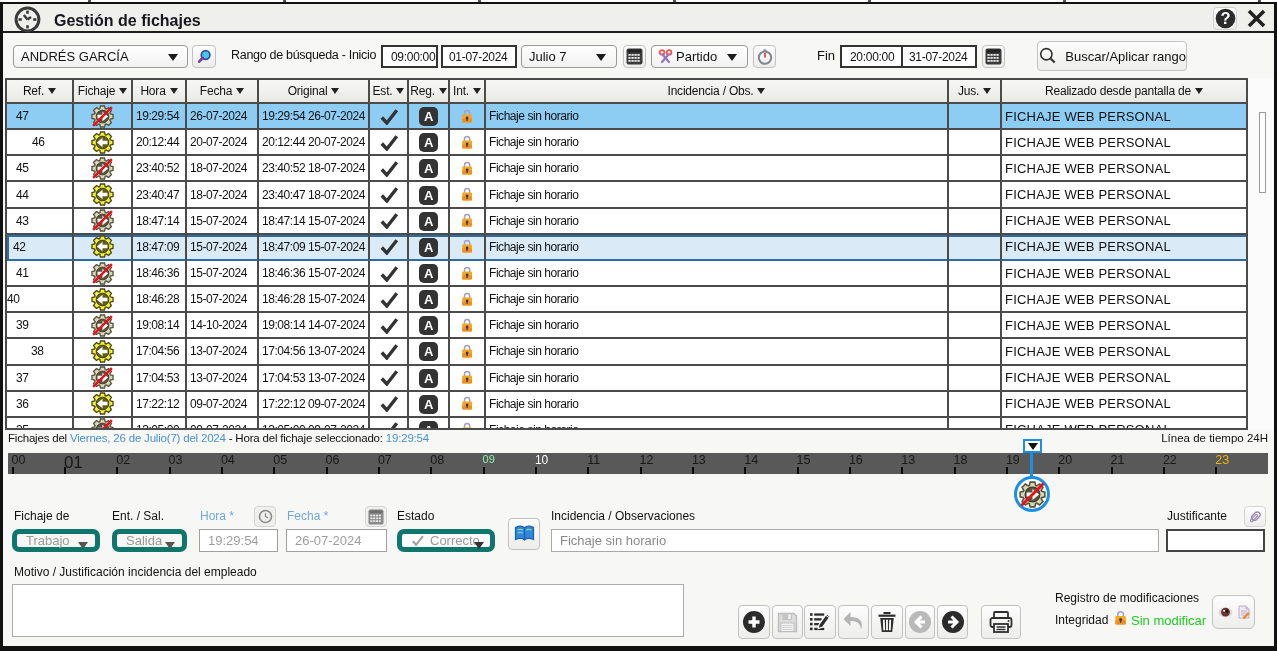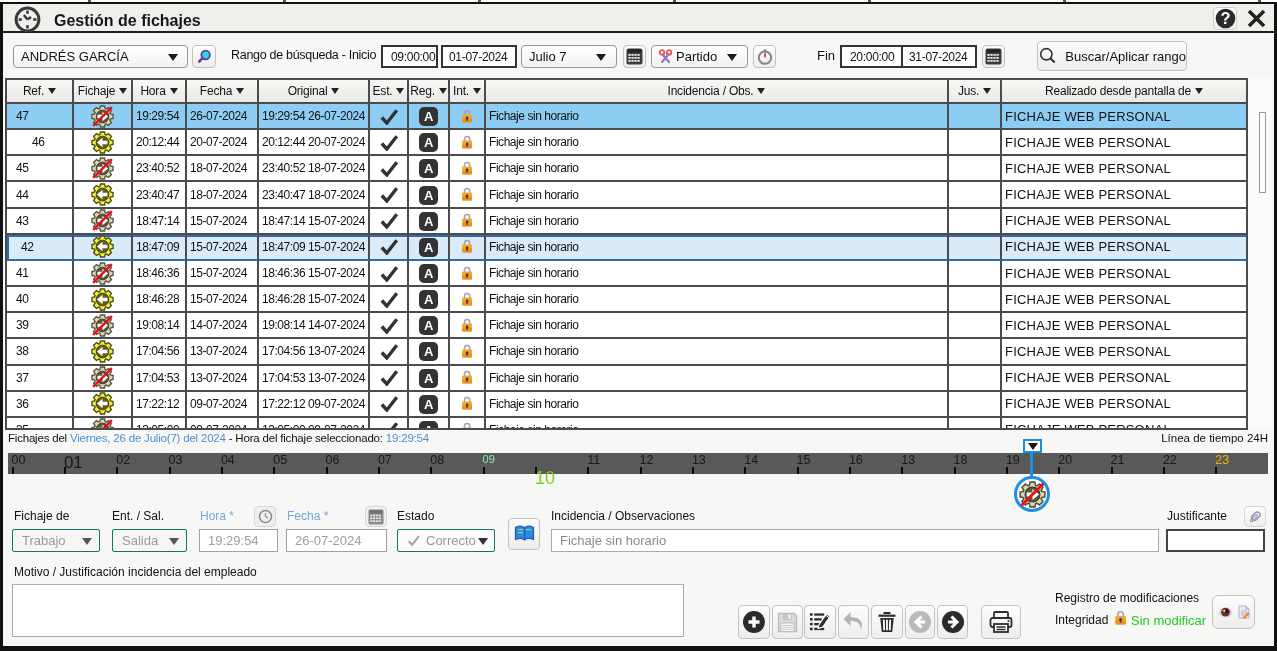--- a/index.html
+++ b/index.html
@@ -3,21 +3,21 @@
 <style>
 *{margin:0;padding:0;box-sizing:border-box}
 html,body{width:1277px;height:651px;overflow:hidden}
 body{font-family:"Liberation Sans",sans-serif;background:#fff;position:relative}
 .abs{position:absolute}
 .lbl{position:absolute;font-size:12px;color:#111;white-space:nowrap}
 .btn{position:absolute;border:1px solid #c2c2c2;border-radius:4px;background:linear-gradient(#fdfdfd,#ededeb);display:flex;align-items:center;justify-content:center;white-space:nowrap}
 .inpD{position:absolute;border:2px solid #333;background:#fff;font-size:12px;letter-spacing:-0.3px;color:#111;display:flex;align-items:center;padding-left:8px}
 .sel{position:absolute;border:1px solid #999;border-radius:4px;background:linear-gradient(#fff,#f1f1f1);font-size:13px;color:#111;display:flex;align-items:center;padding-left:7px}
 .car{position:absolute;width:0;height:0;border-left:5.5px solid transparent;border-right:5.5px solid transparent;border-top:7px solid #1b1b1b}
-.seld{position:absolute;border:1px solid #0f766e;border-radius:2px;background:#f6f6f5;font-size:13px;color:#9a9a9a;display:flex;align-items:center;padding-left:9px}
+.seld{position:absolute;border:5px solid #0f766e;border-radius:7px;background:#f6f6f5;font-size:13px;color:#9a9a9a;display:flex;align-items:center;padding-left:9px}
 .inpG{position:absolute;border:1px solid #a0a0a0;background:#fff;font-size:13px;color:#9e9e9e;display:flex;align-items:center;padding-left:8px}
 table{border-spacing:0;table-layout:fixed;width:1241px}
 td,th{border-right:2px solid #4b4b4b;border-bottom:2px solid #4b4b4b;box-sizing:border-box;overflow:hidden;white-space:nowrap}
 th{height:24px;font-size:12px;font-weight:normal;color:#111;background:linear-gradient(#f7f7f5,#e9e9e6)}
 td{height:26.16px;font-size:12px;letter-spacing:-0.45px;color:#111;padding-left:3px;background:#fff}
 td.c{text-align:center;padding-left:0}
 tr.sel1 td{background:#8ecdf3}
 tr.sel2 td{background:#daeaf7;border-bottom-color:#2d6da3;box-shadow:inset 0 2px 0 #2d6da3}
 tr.sel2 td:first-child{box-shadow:inset 0 2px 0 #2d6da3,inset 2px 0 0 #2d6da3}
 .hdr-in{display:flex;align-items:center;justify-content:center;gap:4px;letter-spacing:-0.2px}
@@ -308,21 +308,21 @@
             </svg></td>
           <td class="c"><div style="display:inline-block;width:19px;height:19px;background:#333;border-radius:5px;color:#fff;font-weight:bold;font-size:13px;line-height:19px;vertical-align:-4px">A</div></td>
           <td class="c"><svg width="12" height="14" viewBox="0 0 12 14" style="vertical-align:-2px">
               <use href="#lock"></use>
             </svg></td>
           <td>Fichaje sin horario</td>
           <td></td>
           <td style="font-size:13px;letter-spacing:0.2px">FICHAJE WEB PERSONAL</td>
         </tr>
         <tr class="sel2">
-          <td style="padding-left:14px">42</td>
+          <td style="padding-left:6px">42</td>
           <td class="c"><svg width="23" height="23" viewBox="0 0 24 24" style="vertical-align:-6px">
               <use href="#gearY"></use>
             </svg></td>
           <td>18:47:09</td>
           <td>15-07-2024</td>
           <td>18:47:09 15-07-2024</td>
           <td class="c"><svg width="20" height="17" viewBox="0 0 18 17" style="vertical-align:-3px">
               <use href="#check"></use>
             </svg></td>
           <td class="c"><div style="display:inline-block;width:19px;height:19px;background:#333;border-radius:5px;color:#fff;font-weight:bold;font-size:13px;line-height:19px;vertical-align:-4px">A</div></td>
@@ -346,21 +346,21 @@
             </svg></td>
           <td class="c"><div style="display:inline-block;width:19px;height:19px;background:#333;border-radius:5px;color:#fff;font-weight:bold;font-size:13px;line-height:19px;vertical-align:-4px">A</div></td>
           <td class="c"><svg width="12" height="14" viewBox="0 0 12 14" style="vertical-align:-2px">
               <use href="#lock"></use>
             </svg></td>
           <td>Fichaje sin horario</td>
           <td></td>
           <td style="font-size:13px;letter-spacing:0.2px">FICHAJE WEB PERSONAL</td>
         </tr>
         <tr class="">
-          <td style="padding-left:9px">40</td>
+          <td style="padding-left:0">40</td>
           <td class="c"><svg width="23" height="23" viewBox="0 0 24 24" style="vertical-align:-6px">
               <use href="#gearY"></use>
             </svg></td>
           <td>18:46:28</td>
           <td>15-07-2024</td>
           <td>18:46:28 15-07-2024</td>
           <td class="c"><svg width="20" height="17" viewBox="0 0 18 17" style="vertical-align:-3px">
               <use href="#check"></use>
             </svg></td>
           <td class="c"><div style="display:inline-block;width:19px;height:19px;background:#333;border-radius:5px;color:#fff;font-weight:bold;font-size:13px;line-height:19px;vertical-align:-4px">A</div></td>
@@ -370,35 +370,35 @@
           <td>Fichaje sin horario</td>
           <td></td>
           <td style="font-size:13px;letter-spacing:0.2px">FICHAJE WEB PERSONAL</td>
         </tr>
         <tr class="">
           <td style="padding-left:9px">39</td>
           <td class="c"><svg width="23" height="23" viewBox="0 0 24 24" style="vertical-align:-6px">
               <use href="#gearS"></use>
             </svg></td>
           <td>19:08:14</td>
-          <td>14-07-2024</td>
+          <td>14-10-2024</td>
           <td>19:08:14 14-07-2024</td>
           <td class="c"><svg width="20" height="17" viewBox="0 0 18 17" style="vertical-align:-3px">
               <use href="#check"></use>
             </svg></td>
           <td class="c"><div style="display:inline-block;width:19px;height:19px;background:#333;border-radius:5px;color:#fff;font-weight:bold;font-size:13px;line-height:19px;vertical-align:-4px">A</div></td>
           <td class="c"><svg width="12" height="14" viewBox="0 0 12 14" style="vertical-align:-2px">
               <use href="#lock"></use>
             </svg></td>
           <td>Fichaje sin horario</td>
           <td></td>
           <td style="font-size:13px;letter-spacing:0.2px">FICHAJE WEB PERSONAL</td>
         </tr>
         <tr class="">
-          <td style="padding-left:9px">38</td>
+          <td style="padding-left:24px">38</td>
           <td class="c"><svg width="23" height="23" viewBox="0 0 24 24" style="vertical-align:-6px">
               <use href="#gearY"></use>
             </svg></td>
           <td>17:04:56</td>
           <td>13-07-2024</td>
           <td>17:04:56 13-07-2024</td>
           <td class="c"><svg width="20" height="17" viewBox="0 0 18 17" style="vertical-align:-3px">
               <use href="#check"></use>
             </svg></td>
           <td class="c"><div style="display:inline-block;width:19px;height:19px;background:#333;border-radius:5px;color:#fff;font-weight:bold;font-size:13px;line-height:19px;vertical-align:-4px">A</div></td>
@@ -490,21 +490,21 @@
     <div style="position:absolute;left:265.3px;top:0px;font-size:12.5px;color:#191919">05</div>
     <div style="position:absolute;left:265.3px;bottom:0;width:2px;height:7px;background:#0a0a0a"></div>
     <div style="position:absolute;left:317.6px;top:0px;font-size:12.5px;color:#191919">06</div>
     <div style="position:absolute;left:317.6px;bottom:0;width:2px;height:7px;background:#0a0a0a"></div>
     <div style="position:absolute;left:369.9px;top:0px;font-size:12.5px;color:#191919">07</div>
     <div style="position:absolute;left:369.9px;bottom:0;width:2px;height:7px;background:#0a0a0a"></div>
     <div style="position:absolute;left:422.2px;top:0px;font-size:12.5px;color:#191919">08</div>
     <div style="position:absolute;left:422.2px;bottom:0;width:2px;height:7px;background:#0a0a0a"></div>
     <div style="position:absolute;left:474.6px;top:0px;font-size:11px;color:#86efac">09</div>
     <div style="position:absolute;left:474.6px;bottom:0;width:2px;height:7px;background:#0a0a0a"></div>
-    <div style="position:absolute;left:526.9px;top:15px;font-size:18px;color:#84cc16">10</div>
+    <div style="position:absolute;left:526.9px;top:0px;font-size:12px;color:#ffffff">10</div>
     <div style="position:absolute;left:526.9px;bottom:0;width:2px;height:7px;background:#0a0a0a"></div>
     <div style="position:absolute;left:579.2px;top:0px;font-size:12.5px;color:#191919">11</div>
     <div style="position:absolute;left:579.2px;bottom:0;width:2px;height:7px;background:#0a0a0a"></div>
     <div style="position:absolute;left:631.6px;top:0px;font-size:12.5px;color:#191919">12</div>
     <div style="position:absolute;left:631.6px;bottom:0;width:2px;height:7px;background:#0a0a0a"></div>
     <div style="position:absolute;left:683.9px;top:0px;font-size:12.5px;color:#191919">13</div>
     <div style="position:absolute;left:683.9px;bottom:0;width:2px;height:7px;background:#0a0a0a"></div>
     <div style="position:absolute;left:736.2px;top:0px;font-size:12.5px;color:#191919">14</div>
     <div style="position:absolute;left:736.2px;bottom:0;width:2px;height:7px;background:#0a0a0a"></div>
     <div style="position:absolute;left:788.5px;top:0px;font-size:12.5px;color:#191919">15</div>

